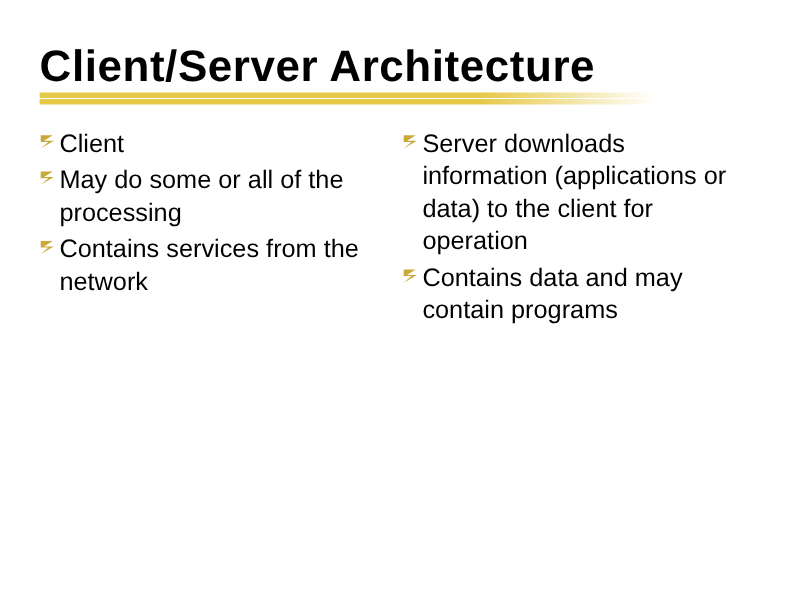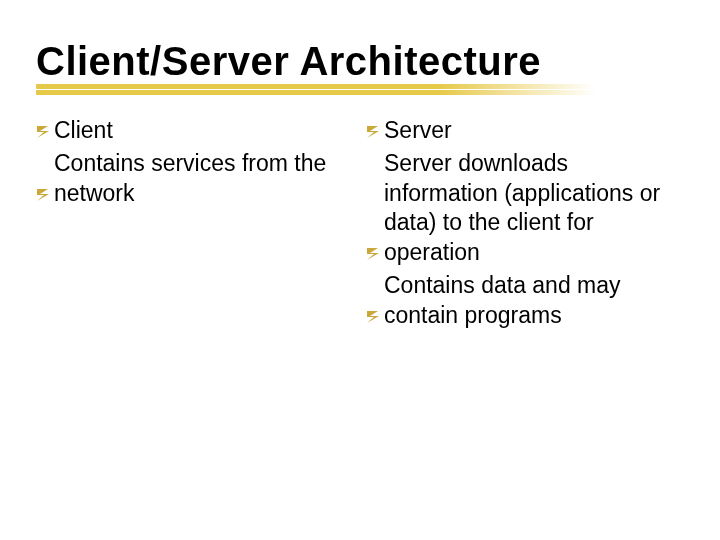--- a/index.html
+++ b/index.html
@@ -43,21 +43,21 @@
   .underline .bar.bot { top: 6px; }
   .cols {
     display: flex;
     gap: 30px;
   }
   .col {
     width: 300px;
   }
   .item {
     display: flex;
-    align-items: flex-end;
+    align-items: flex-start;
     margin-bottom: 4px;
   }
   .bullet {
     flex: 0 0 auto;
     width: 18px;
     height: 26px;
     display: flex;
     align-items: center;
     justify-content: flex-start;
   }
@@ -92,33 +92,33 @@
             </svg>
         </span>
         <span class="text">Client</span>
       </div>
       <div class="item">
         <span class="bullet">
           <svg width="14" height="14" viewBox="0 0 14 14">
               <polygon points="1,1 12,1 4,6 13,6 1,13 8,7 1,7" fill="#caa93a"></polygon>
             </svg>
         </span>
-        <span class="text">Contains services from the network</span>
+        <span class="text">May do some or all of the processing</span>
       </div>
-    </div>
-
-    <div class="col">
       <div class="item">
         <span class="bullet">
           <svg width="14" height="14" viewBox="0 0 14 14">
               <polygon points="1,1 12,1 4,6 13,6 1,13 8,7 1,7" fill="#caa93a"></polygon>
             </svg>
         </span>
-        <span class="text">Server</span>
+        <span class="text">Contains services from the network</span>
       </div>
+    </div>
+
+    <div class="col">
       <div class="item">
         <span class="bullet">
           <svg width="14" height="14" viewBox="0 0 14 14">
               <polygon points="1,1 12,1 4,6 13,6 1,13 8,7 1,7" fill="#caa93a"></polygon>
             </svg>
         </span>
         <span class="text">Server downloads information (applications or data) to the client for operation</span>
       </div>
       <div class="item">
         <span class="bullet">

